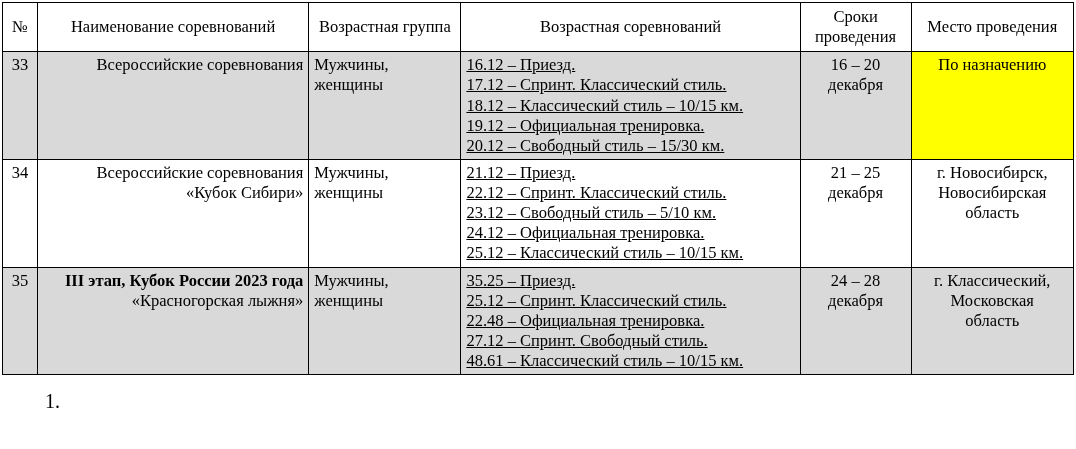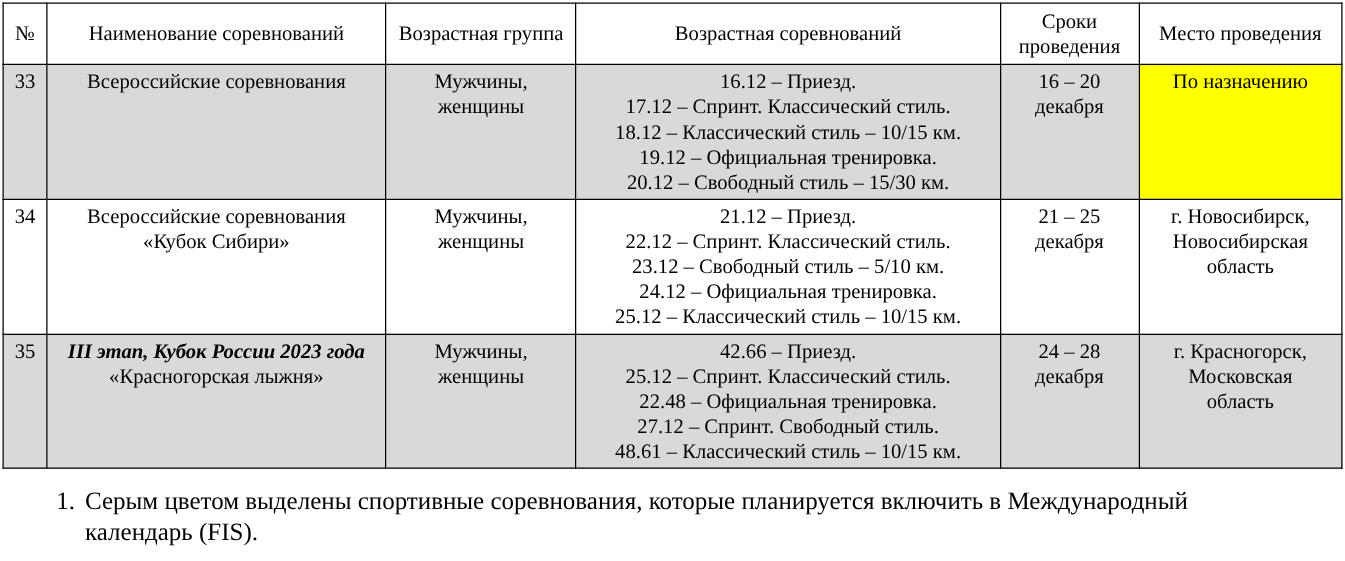--- a/index.html
+++ b/index.html
@@ -40,32 +40,32 @@
     padding: 4px 4px;
   }
   .col-num { width: 34px; }
   .col-name { width: 264px; }
   .col-age { width: 148px; }
   .col-prog { width: 330px; }
   .col-dates { width: 108px; }
   .col-place { width: 158px; }
 
   .c-num { text-align: center; }
-  .c-name { text-align: center; }
-  .c-age { text-align: center; }
-  .c-prog { text-align: center; }
+  .c-name { text-align: right; }
+  .c-age { text-align: left; }
+  .c-prog { text-align: left; text-decoration: underline; }
   .c-dates { text-align: center; }
   .c-place { text-align: center; }
 
   .row-grey td { background: #d9d9d9; }
   .cell-yellow { background: #ffff00 !important; }
 
   .prog-line { white-space: nowrap; }
   .name-line { }
-  .italic { font-style: italic; font-weight: bold; }
+  .italic { font-weight: bold; }
 
   .notes {
     margin-top: 14px;
     padding-left: 30px;
   }
   .note {
     font-size: 20px;
     line-height: 1.25;
     display: flex;
     margin-bottom: 26px;
@@ -161,39 +161,38 @@
           <td class="c-num">35</td>
           <td class="c-name">
             <div class="name-line italic">III этап, Кубок России 2023 года</div>
             <div class="name-line">«Красногорская лыжня»</div>
           </td>
           <td class="c-age">
             <div class="name-line">Мужчины,</div>
             <div class="name-line">женщины</div>
           </td>
           <td class="c-prog">
-            <div class="prog-line">42.66 – Приезд.</div>
+            <div class="prog-line">35.25 – Приезд.</div>
             <div class="prog-line">25.12 – Спринт. Классический стиль.</div>
             <div class="prog-line">22.48 – Официальная тренировка.</div>
             <div class="prog-line">27.12 – Спринт. Свободный стиль.</div>
             <div class="prog-line">48.61 – Классический стиль – 10/15 км.</div>
           </td>
           <td class="c-dates">
             <div class="name-line">24 – 28</div>
             <div class="name-line">декабря</div>
           </td>
           <td class="c-place">
-            <div class="name-line">г. Красногорск,</div>
+            <div class="name-line">г. Классический,</div>
             <div class="name-line">Московская</div>
             <div class="name-line">область</div>
           </td>
         </tr>
       </tbody>
   </table>
 
   <div class="notes" id="notes-block">
       <div class="note">
         <div class="num">1.</div>
-        <div class="body">Серым цветом выделены спортивные соревнования, которые планируется включить в Международный календарь (FIS).</div>
       </div>
     </div>
 
 </div>
 
 </body></html>

